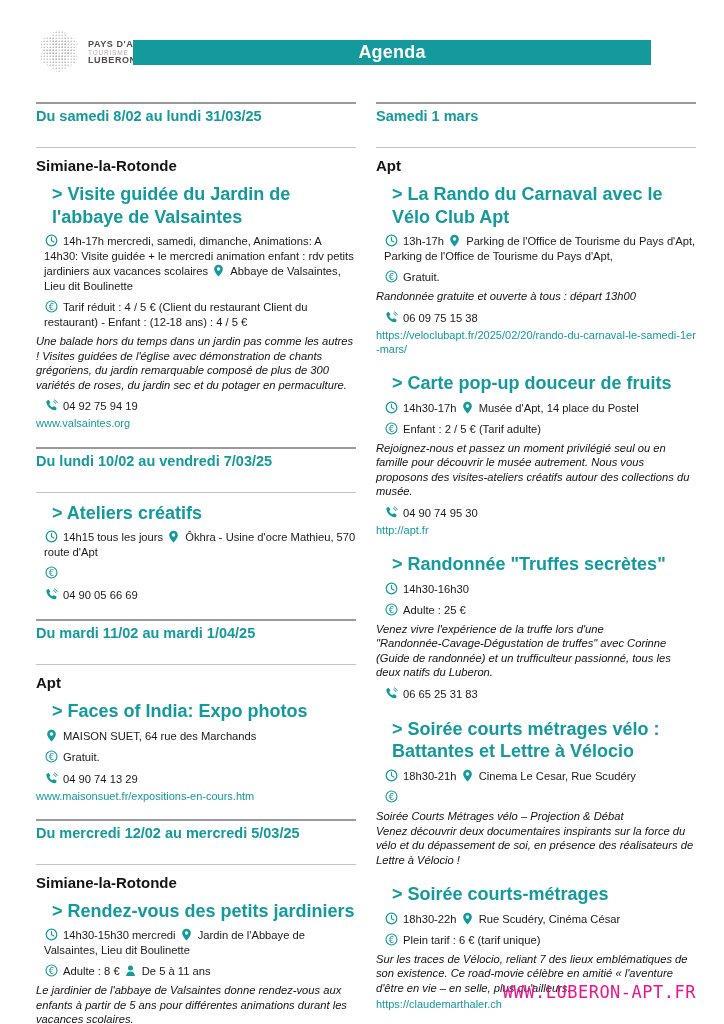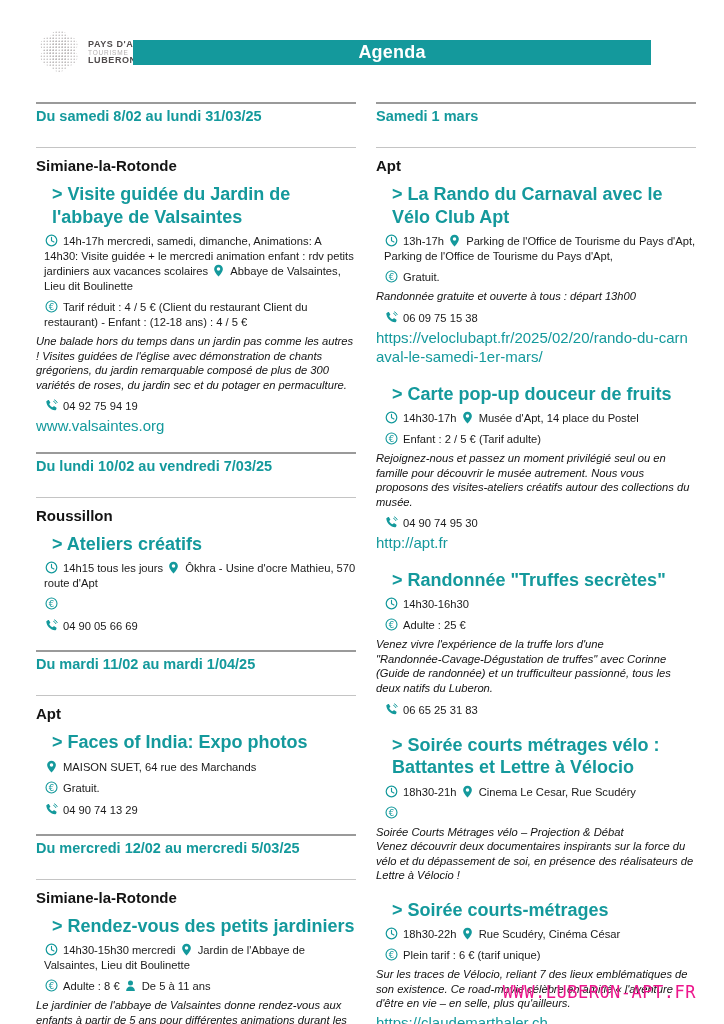--- a/index.html
+++ b/index.html
@@ -31,21 +31,21 @@
   }
   .city-name{margin:9px 0 0 0;font-size:15px;font-weight:bold;color:#141414;}
   .event{margin:7px 0 16px 0;}
   .event-title{margin:9px 0 5px 0;padding-left:16px;font-size:18px;font-weight:bold;color:var(--accent);line-height:1.25;}
   .detail{margin:6px 0 2px 0;padding-left:8px;font-size:11.2px;line-height:1.34;}
   .detail .dtxt{vertical-align:baseline;}
   .icon{display:inline-block;width:13px;height:13px;vertical-align:-2px;margin:0 5px 0 1px;}
   .icon svg{display:block;width:13px;height:13px;}
   .desc{margin:4px 0 2px 0;font-size:11.2px;font-style:italic;line-height:1.3;white-space:pre-line;color:#111;}
   .phone-row{margin-top:7px;}
-  .link{display:block;margin:1px 0 0 0;font-size:15px;color:var(--accent);text-decoration:none;line-height:1.3;word-break:break-all;}
+  .link{display:block;margin:1px 0 0 0;font-size:11px;color:var(--accent);text-decoration:none;line-height:1.3;word-break:break-all;}
   
   .footer{
     position:absolute;right:28px;bottom:22px;
     font-family:"DejaVu Sans Mono",monospace;font-size:17px;letter-spacing:.5px;
     color:var(--pink);
   }
 </style>
 </head>
 <body>
 
@@ -100,21 +100,20 @@
                   <path d="M3.4 1.1 c.3-.1 .7 0 .9 .3 l1.3 2.1 c.2 .3 .1 .7-.1 .9 l-1 1 c.7 1.6 2 2.9 3.6 3.6 l1-1 c.2-.2 .6-.3 .9-.1 l2.1 1.3 c.3 .2 .4 .6 .3 .9 l-.5 1.5 c-.1 .3-.4 .5-.7 .5 C6.4 12.4 1.6 7.6 1.4 2.8 c0-.3 .2-.6 .5-.7 z" fill="currentColor"></path>
                   <path d="M9.3 2.6 a4.2 4.2 0 0 1 2.4 2.4 M10.2 0.9 a6 6 0 0 1 3 3" fill="none" stroke="currentColor" stroke-width="1" stroke-linecap="round"></path>
                 </svg></span><span class="dtxt">04 92 75 94 19</span></p>
             <a class="link" href="#">www.valsaintes.org</a>
           </article>
         </div>
       </section>
       <section class="date-section">
         <h2 class="date-heading">Du lundi 10/02 au vendredi 7/03/25</h2>
         <div class="city-group">
-          <h3 class="city-name">Roussillon</h3>
           <article class="event">
             <h4 class="event-title">&gt; Ateliers créatifs</h4>
             <p class="detail"><span class="icon" style="color: rgb(20, 153, 156);"><svg viewBox="0 0 14 14">
                   <circle cx="7" cy="7" r="5.7" fill="none" stroke="currentColor" stroke-width="1.3"></circle>
                   <path d="M7 3.6 V7.2 L9.6 8.6" fill="none" stroke="currentColor" stroke-width="1.2" stroke-linecap="round"></path>
                 </svg></span><span class="dtxt">14h15 tous les jours</span> <span class="icon" style="color: rgb(20, 153, 156);"><svg viewBox="0 0 14 14">
                   <path d="M7 0.8 C4.3 0.8 2.3 2.9 2.3 5.5 C2.3 9.1 7 13.6 7 13.6 C7 13.6 11.7 9.1 11.7 5.5 C11.7 2.9 9.7 0.8 7 0.8 Z" fill="currentColor"></path>
                   <circle cx="7" cy="5.4" r="1.9" fill="#fff"></circle>
                 </svg></span><span class="dtxt">Ôkhra - Usine d'ocre Mathieu, 570 route d'Apt</span></p>
             <p class="detail"><span class="icon" style="color: rgb(20, 153, 156);"><svg viewBox="0 0 14 14">
@@ -139,20 +138,21 @@
                   <circle cx="7" cy="5.4" r="1.9" fill="#fff"></circle>
                 </svg></span><span class="dtxt">MAISON SUET, 64 rue des Marchands</span></p>
             <p class="detail"><span class="icon" style="color: rgb(20, 153, 156);"><svg viewBox="0 0 14 14">
                   <circle cx="7" cy="7" r="5.9" fill="none" stroke="currentColor" stroke-width="1.2"></circle>
                   <text x="7.1" y="10.4" font-size="9.5" text-anchor="middle" fill="currentColor" font-family="DejaVu Sans, sans-serif">€</text>
                 </svg></span><span class="dtxt">Gratuit.</span> </p>
             <p class="detail phone-row"><span class="icon" style="color: rgb(20, 153, 156);"><svg viewBox="0 0 14 14">
                   <path d="M3.4 1.1 c.3-.1 .7 0 .9 .3 l1.3 2.1 c.2 .3 .1 .7-.1 .9 l-1 1 c.7 1.6 2 2.9 3.6 3.6 l1-1 c.2-.2 .6-.3 .9-.1 l2.1 1.3 c.3 .2 .4 .6 .3 .9 l-.5 1.5 c-.1 .3-.4 .5-.7 .5 C6.4 12.4 1.6 7.6 1.4 2.8 c0-.3 .2-.6 .5-.7 z" fill="currentColor"></path>
                   <path d="M9.3 2.6 a4.2 4.2 0 0 1 2.4 2.4 M10.2 0.9 a6 6 0 0 1 3 3" fill="none" stroke="currentColor" stroke-width="1" stroke-linecap="round"></path>
                 </svg></span><span class="dtxt">04 90 74 13 29</span></p>
+            <a class="link" href="#">www.maisonsuet.fr/expositions-en-cours.htm</a>
           </article>
         </div>
       </section>
       <section class="date-section">
         <h2 class="date-heading">Du mercredi 12/02 au mercredi 5/03/25</h2>
         <div class="city-group">
           <h3 class="city-name">Simiane-la-Rotonde</h3>
           <article class="event">
             <h4 class="event-title">&gt; Rendez-vous des petits jardiniers</h4>
             <p class="detail"><span class="icon" style="color: rgb(20, 153, 156);"><svg viewBox="0 0 14 14">

